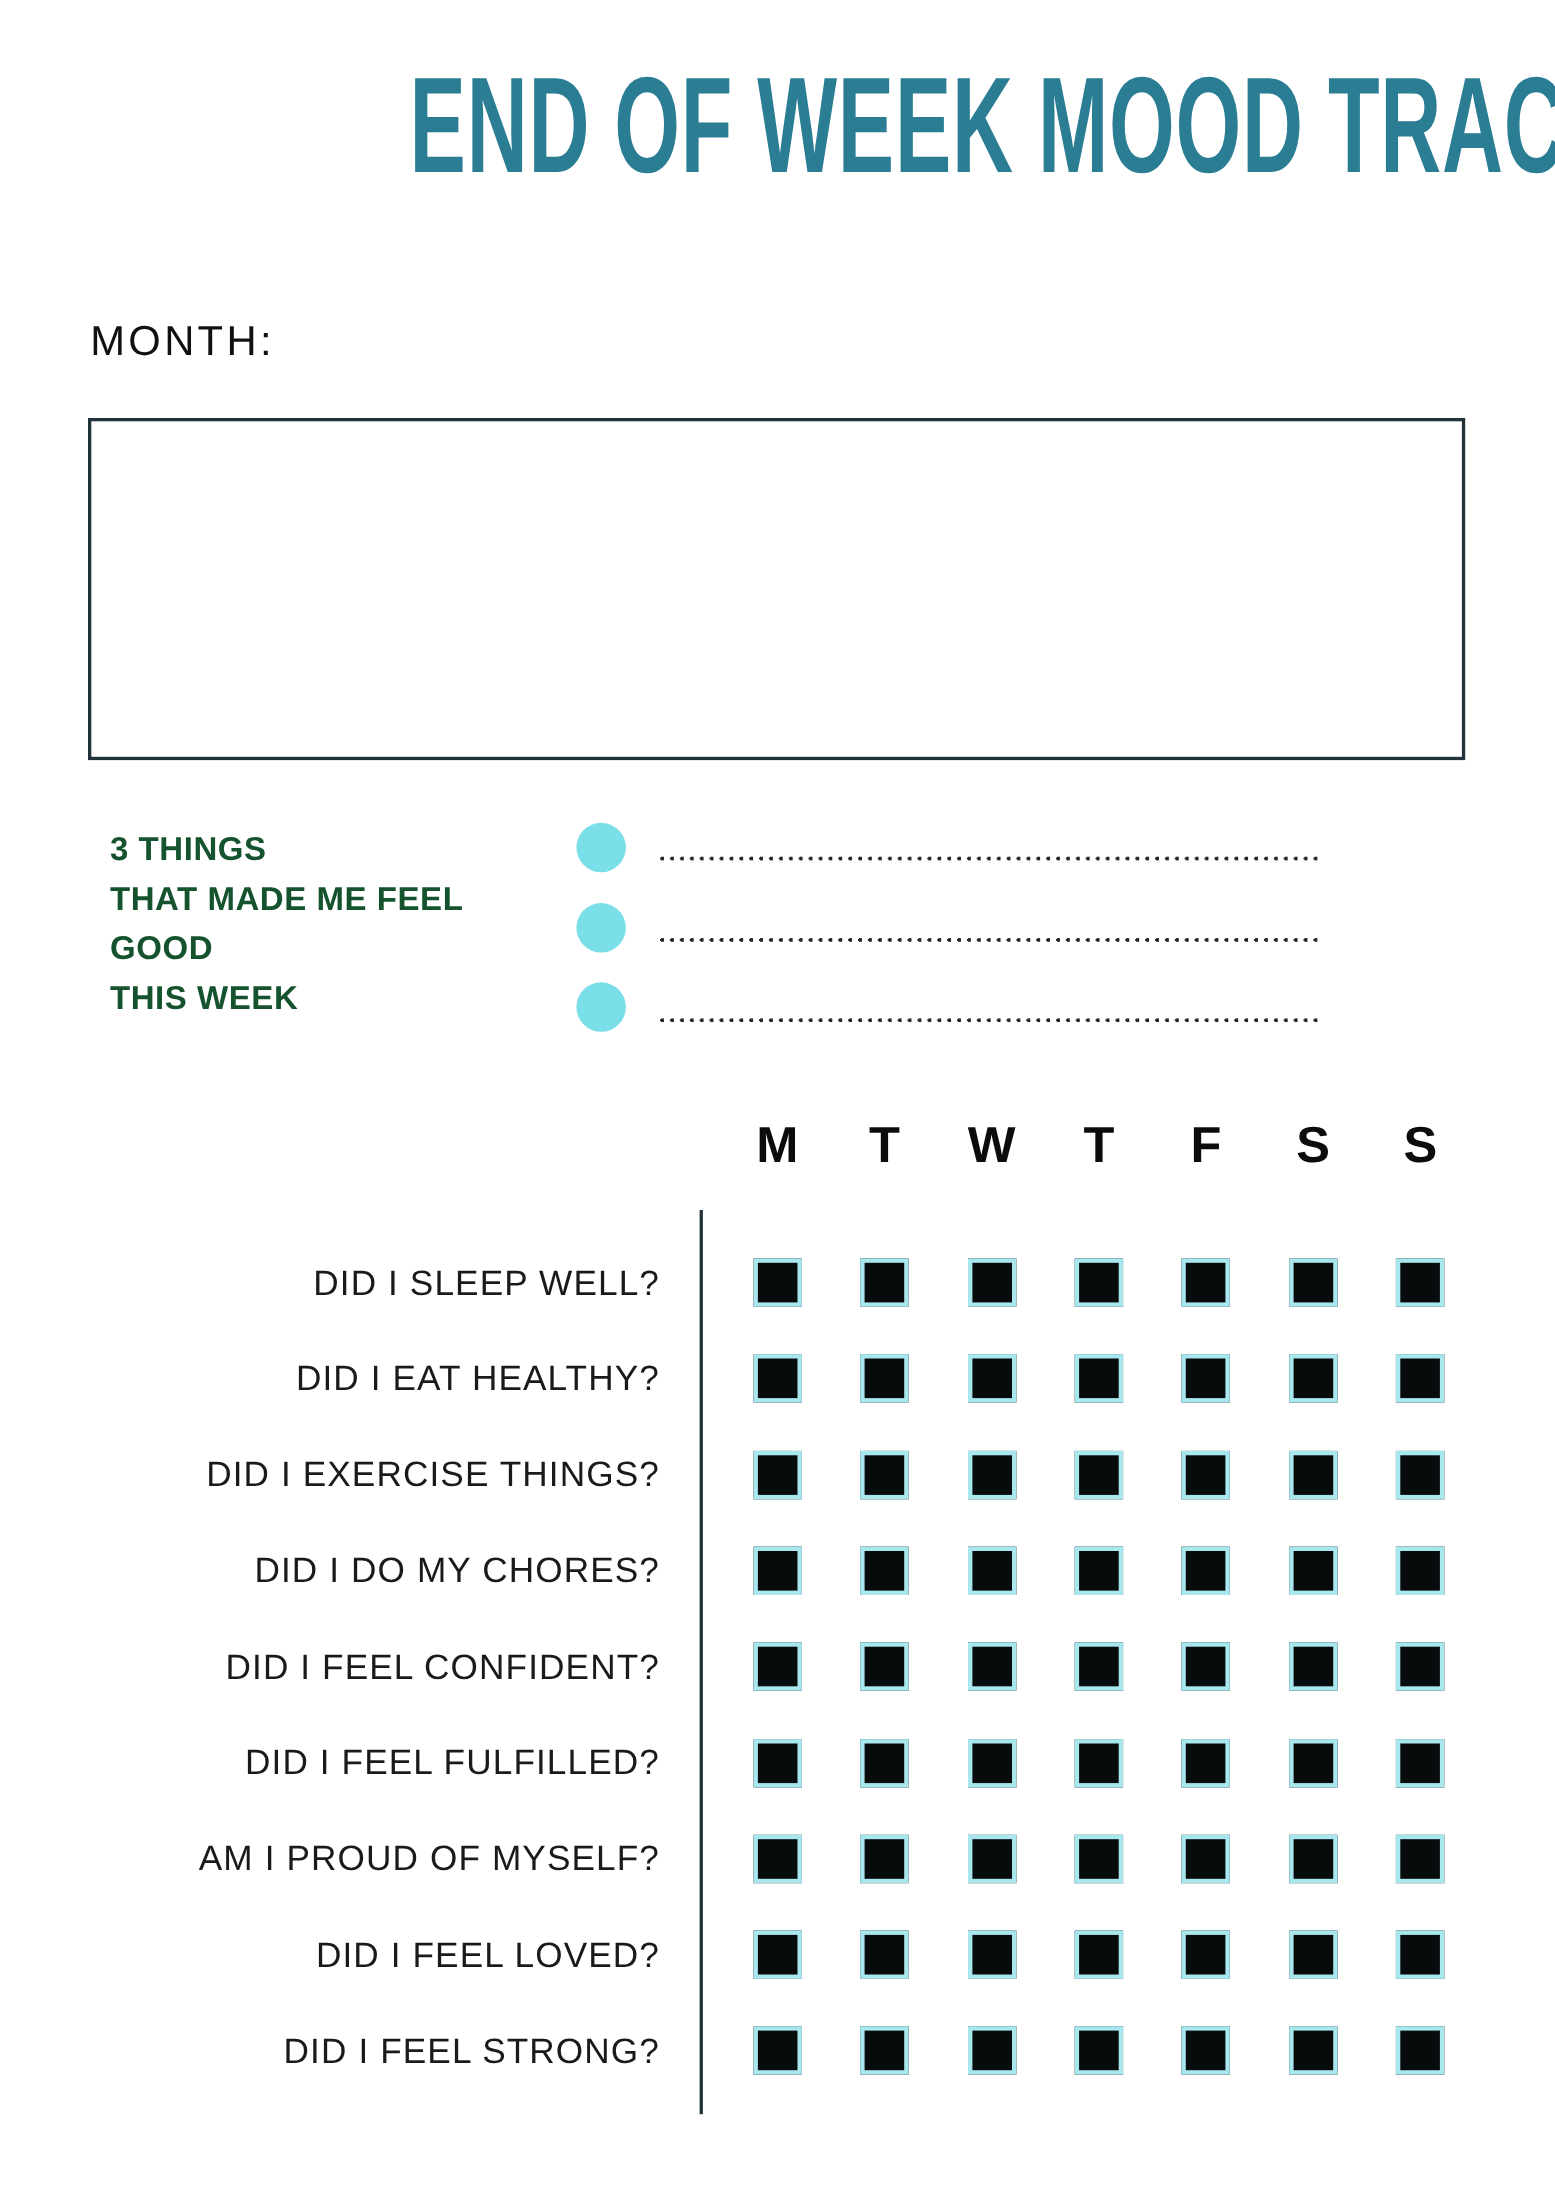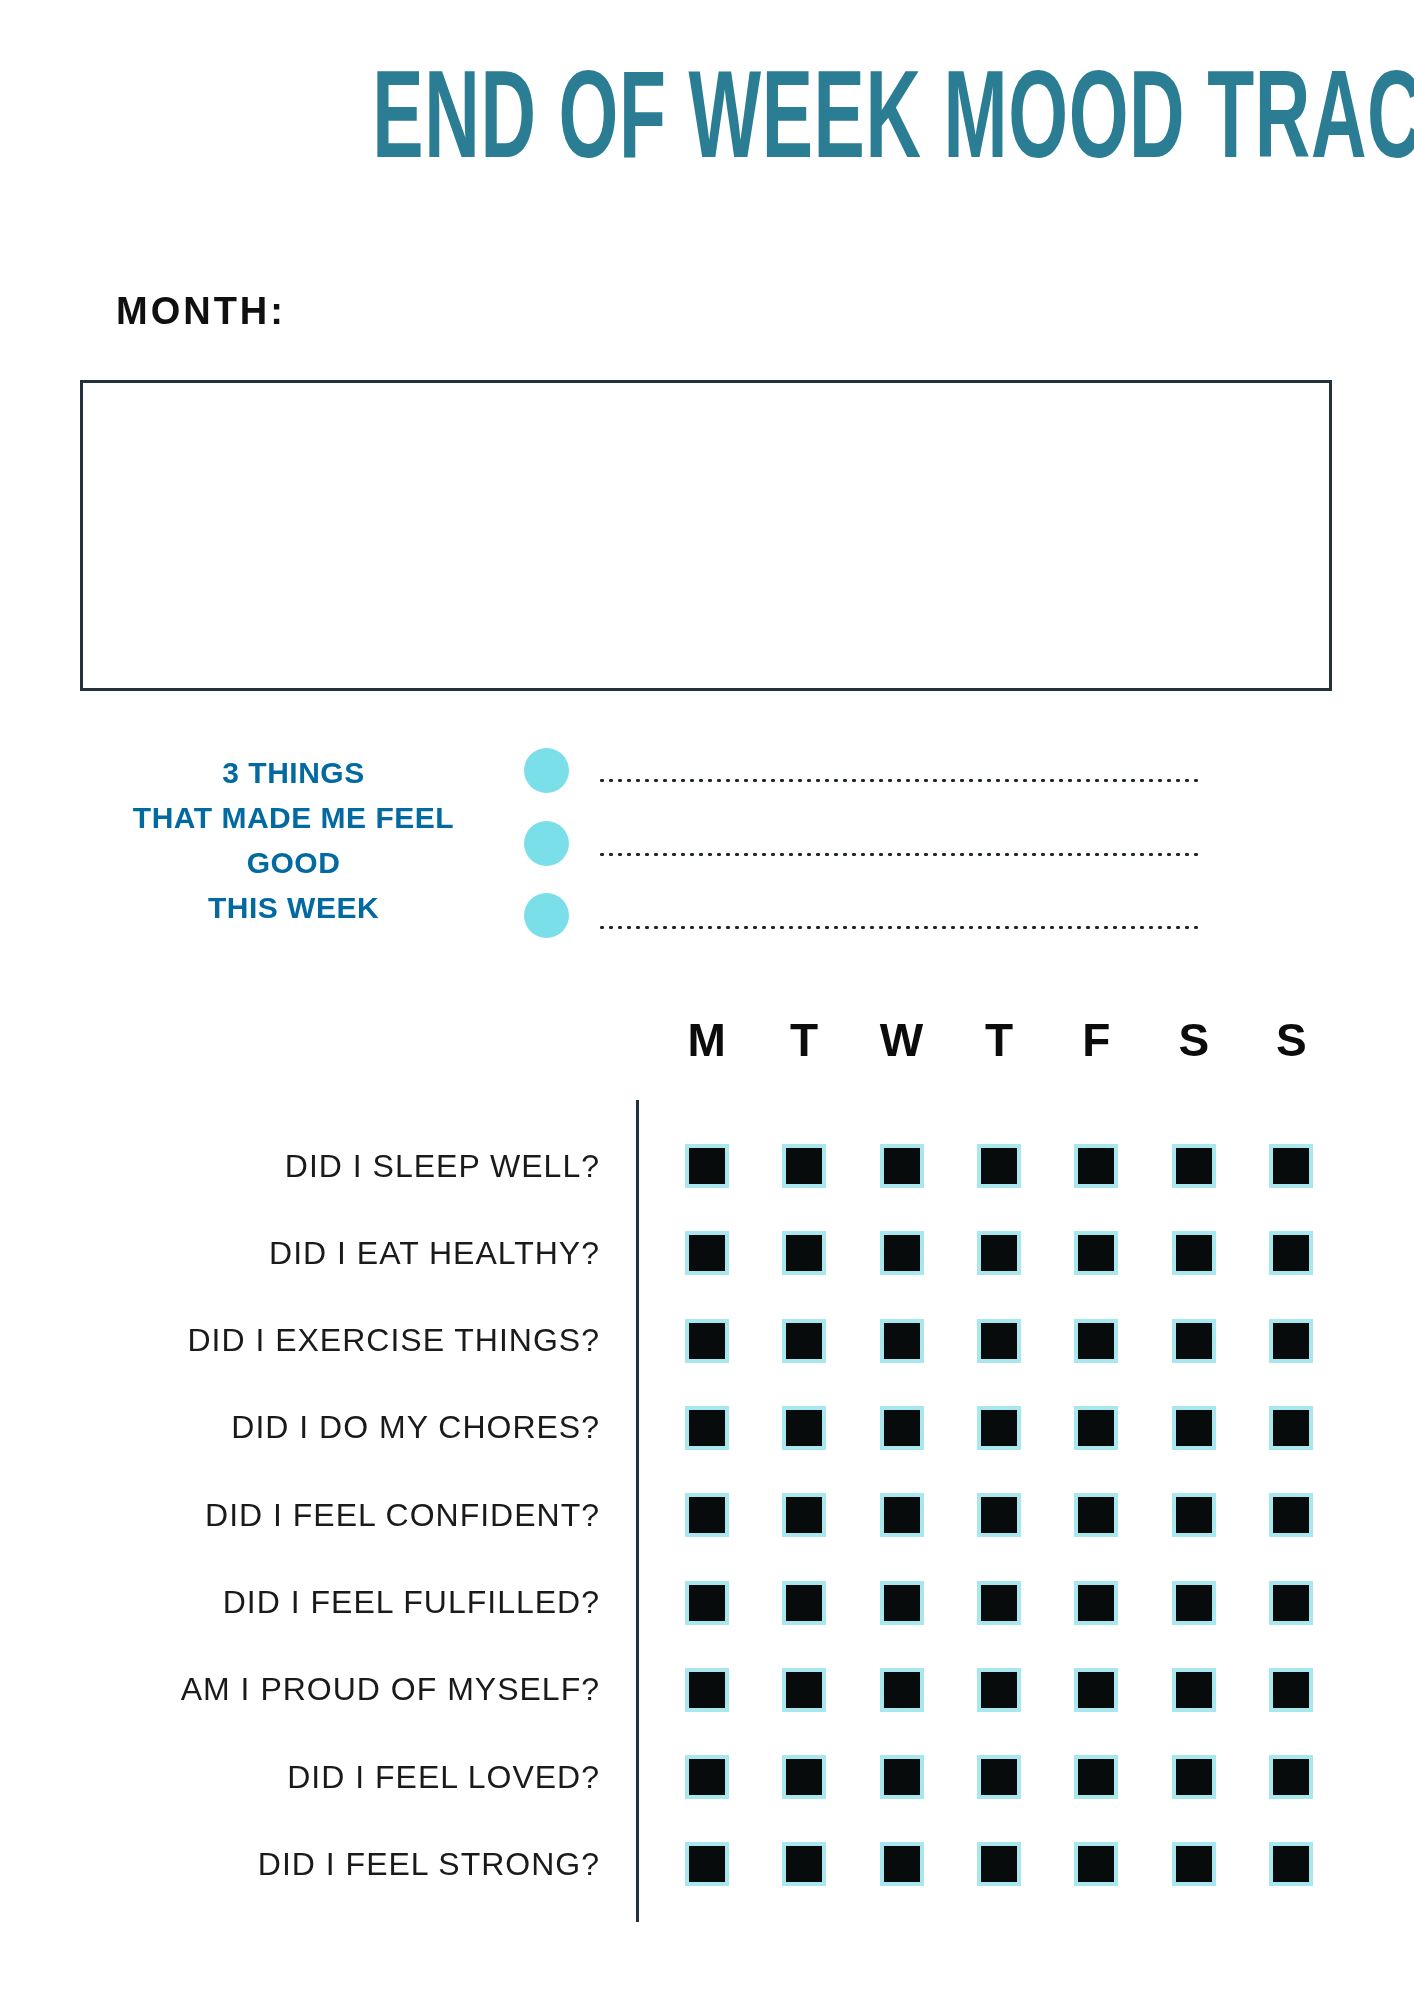--- a/index.html
+++ b/index.html
@@ -14,34 +14,34 @@
   .title {
     display:inline-block; white-space:nowrap;
     font-size:124px; font-weight:800; letter-spacing:1px;
     color:#2B7D94; line-height:1.0;
     transform:scaleX(0.62); transform-origin:50% 50%;
   }
 
   
   .month-label {
     position:absolute; left:82px; top:290px;
-    font-size:38px; font-weight:700; letter-spacing:3px; color:#101010;margin-left:34px;
+    font-size:38px; font-weight:400; letter-spacing:3px; color:#101010;
   }
 
   
   .notes-box {
     position:absolute; left:80px; top:380px; width:1246px; height:305px;
     border:3px solid #22323B; background:#ffffff;
   }
 
   
   .three-things-label {
     position:absolute; left:100px; top:750px; width:387px;
-    text-align:center; font-weight:700; font-size:30px; letter-spacing:0.5px;
-    color:#0369a1; line-height:45px;
+    text-align:left; font-weight:700; font-size:30px; letter-spacing:0.5px;
+    color:#14532d; line-height:45px;
   }
   .bullet-circle {
     position:absolute; width:45px; height:45px; border-radius:50%;
     background:#7BDFE9;
   }
   .dotted-line {
     position:absolute; left:600px; width:600px; height:5px;
     background-image:radial-gradient(circle at 2px 2.5px, #1d272c 1.7px, transparent 2px);
     background-size:9px 5px; background-repeat:repeat-x;
   }

